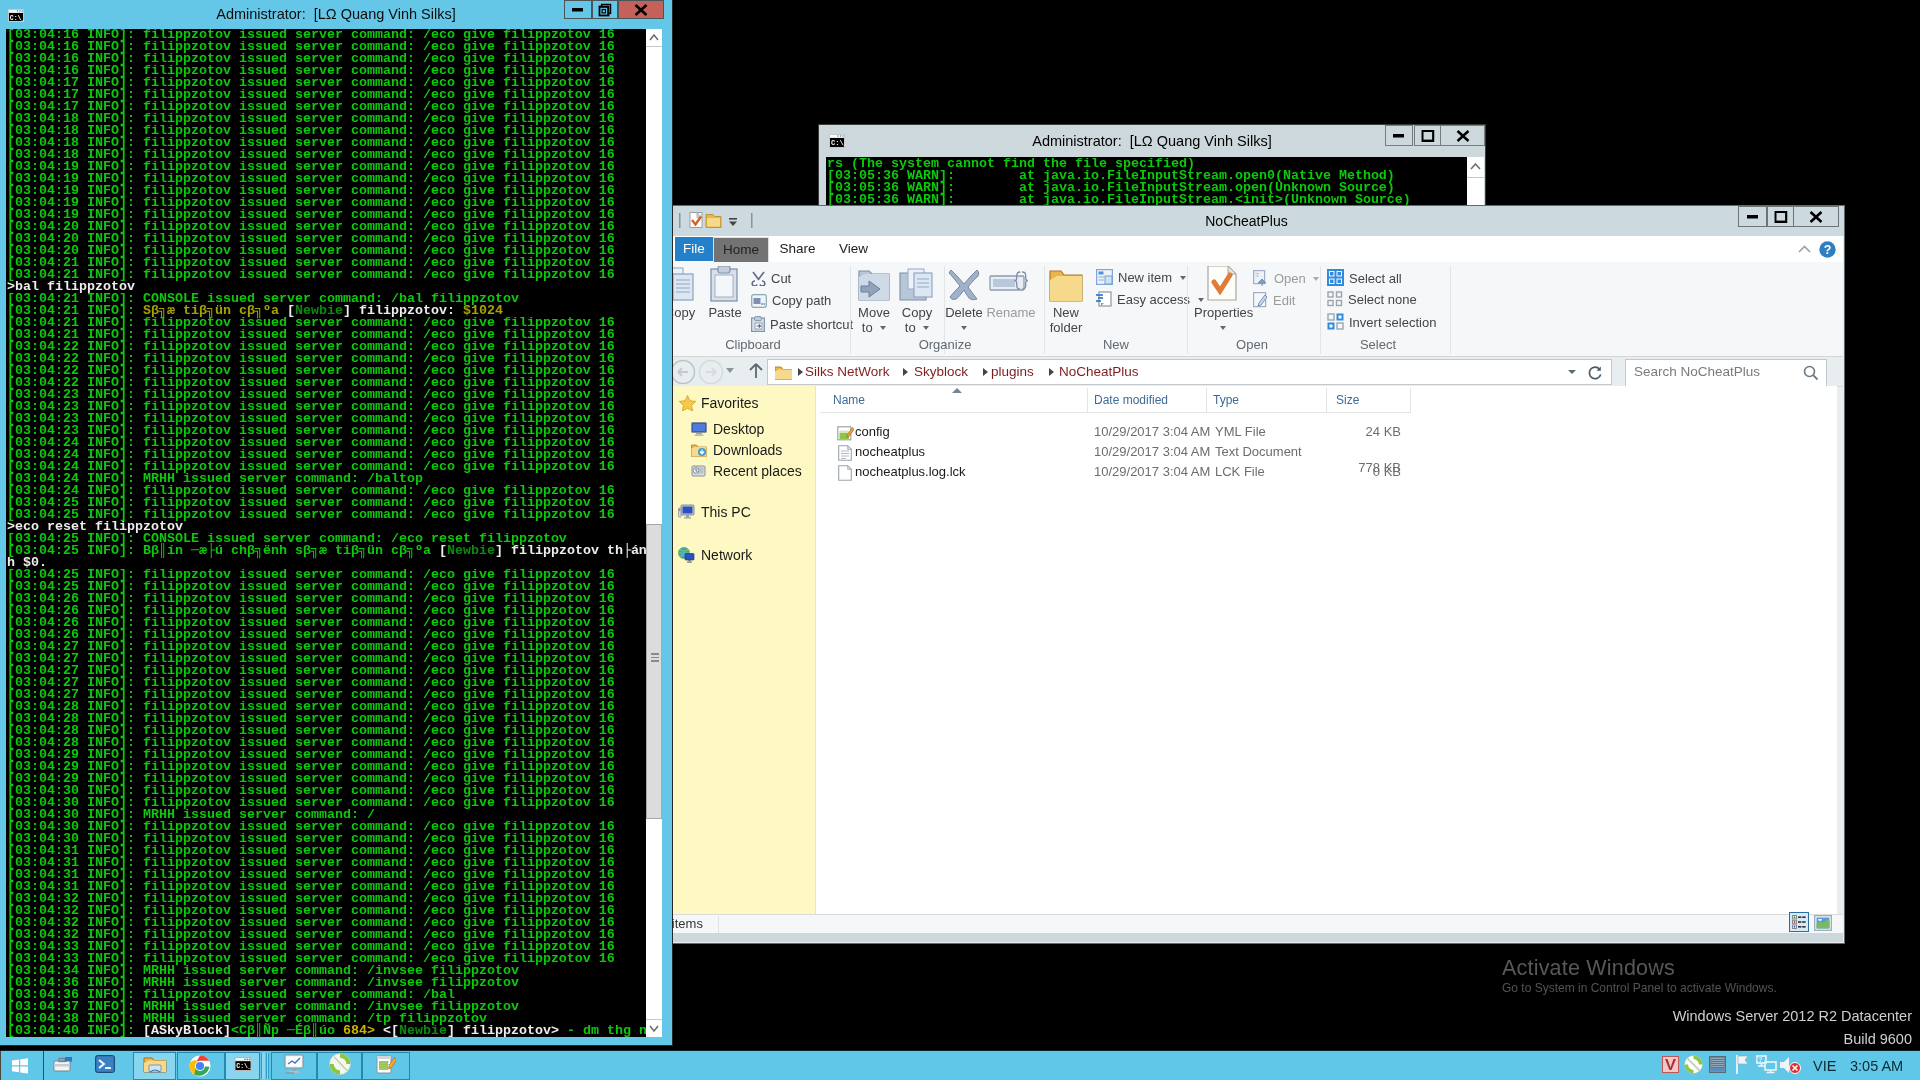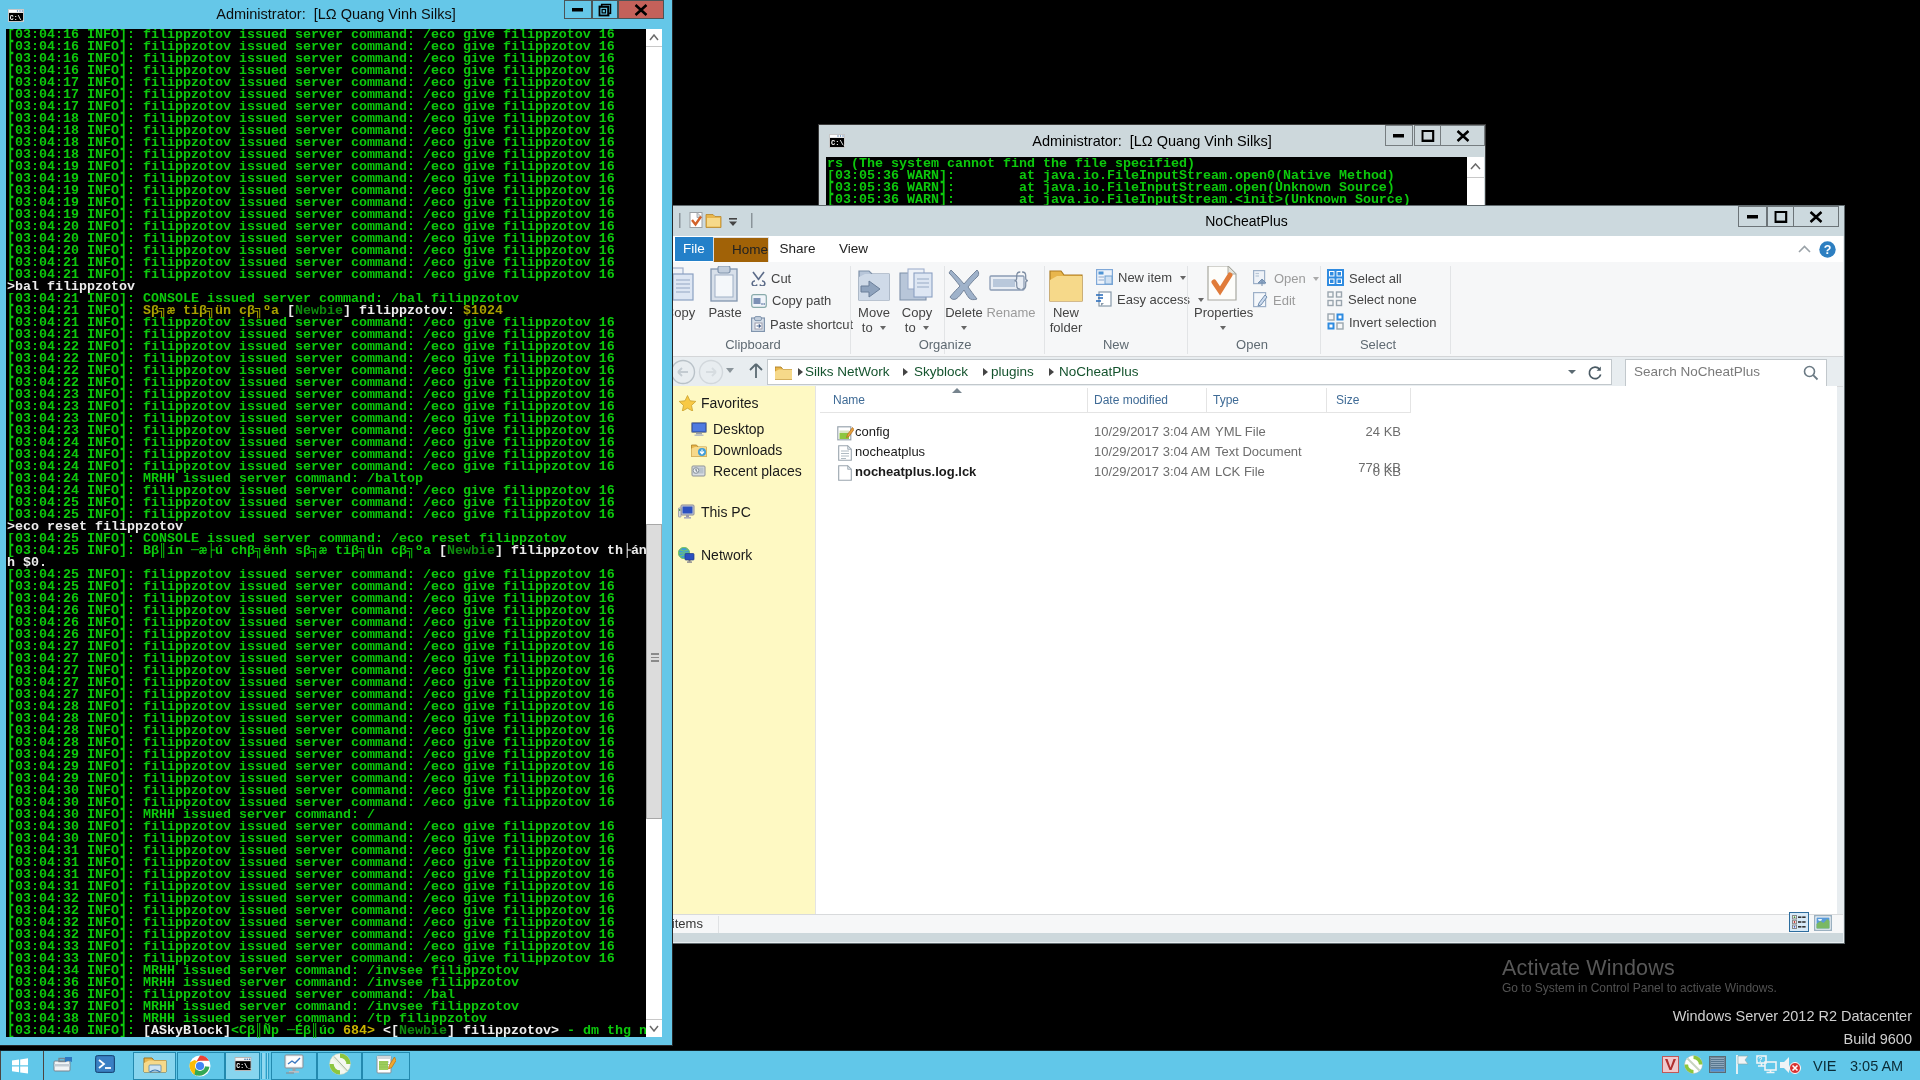--- a/index.html
+++ b/index.html
@@ -28,33 +28,33 @@
   #explorer { left:648px; top:205px; width:1197px; height:739px; background:#e8edf0; border:1px solid #606a6e; }
   .etitle { position:absolute; left:0; top:0; right:0; height:30px; background:#ccd9de; }
   .etitle .tt { position:absolute; left:0; right:0; top:7px; text-align:center; font-size:14px; color:#000; }
   .qat { position:absolute; left:24px; top:5px; }
   .ebtn { position:absolute; top:0; height:21px; border:1px solid #6c7478; background:#ccd9de; }
   .ebtn svg { position:absolute; left:50%; top:50%; transform:translate(-50%,-50%); }
 
   .tabsrow { position:absolute; left:1px; top:30px; right:1px; height:26px; background:#fff; }
   .ftab { position:absolute; left:25px; top:1px; width:38px; height:24px; background:#2380c9; color:#fff; font-size:13.5px; text-align:center; line-height:24px; }
   .tab { position:absolute; top:1px; height:25px; color:#222; font-size:13.5px; text-align:center; line-height:24px; }
-  .tab.active { background:#a16207; border:1px solid #dcdedf; border-bottom:none;text-align:right; }
+  .tab.active { background:#737373; border:1px solid #dcdedf; border-bottom:none; }
   .ribbon { position:absolute; left:1px; top:56px; right:1px; height:95px; background:#f6f7f8; border-bottom:1px solid #d4d6d8; }
   .rsep { position:absolute; top:4px; width:1px; height:88px; background:#e2e4e6; }
   .glabel { position:absolute; bottom:4px; font-size:13px; color:#5f6a72; width:120px; text-align:center; }
   .rbig { position:absolute; top:4px; width:54px; text-align:center; font-size:13px; color:#444; }
   .rsmall { position:absolute; font-size:13px; color:#444; white-space:nowrap; }
   .rsmall svg { vertical-align:-3px; margin-right:5px; }
   .dn { display:inline-block; width:0; height:0; border-left:3.5px solid transparent; border-right:3.5px solid transparent; border-top:4px solid #666; vertical-align:2px; margin-left:4px; }
   .dngray { border-top-color:#aaa; }
 
   .addrrow { position:absolute; left:1px; top:151px; right:1px; height:30px; background:#e8edf0; border-bottom:1px solid #d8dadc; }
   .navbtn { position:absolute; top:2px; color:#98a0a6; }
-  .crumbbar { position:absolute; left:117px; top:2px; width:845px; height:26px; background:#fff; border:1px solid #c2c8cc; font-size:13.5px; color:#14532d; }
+  .crumbbar { position:absolute; left:117px; top:2px; width:845px; height:26px; background:#fff; border:1px solid #c2c8cc; font-size:13.5px; color:#7f1d1d; }
   .carrow { width:0; height:0; border-top:4px solid transparent; border-bottom:4px solid transparent; border-left:5px solid #444; }
   .searchbox { position:absolute; left:975px; top:2px; width:202px; height:41px; background:#fff; border:1px solid #c2c8cc; font-size:13.5px; color:#7a7a7a; line-height:24px; padding-left:8px; }
 
   .mainarea { position:absolute; left:1px; top:180px; right:7px; bottom:28px; background:#fff; }
   .sidebar { position:absolute; left:0; top:0; width:166px; height:100%; background:#fef9c3; border-right:1px solid #e4e4e4; font-size:14px; color:#1a1a1a; }
   .sbitem { position:absolute; white-space:nowrap; }
   .filelist { position:absolute; left:166px; top:0; right:0; height:100%; font-size:13px; }
   .colhead { position:absolute; top:2px; height:24px; color:#3f6b96; font-size:12px; }
   .colline { position:absolute; top:2px; width:1px; height:24px; background:#e4e4e4; }
   .colbottom { position:absolute; top:26px; left:0px; height:1px; background:#e4e4e4; }
@@ -468,21 +468,21 @@
         <div class="colline" style="left:594px;"></div>
         <div class="colbottom" style="left:4px;width:591px;"></div>
         <div class="frow" style="left:39px;top:36px;">config</div>
         <div class="frow fgray" style="left:278px;top:36px;">10/29/2017 3:04 AM</div>
         <div class="frow fgray" style="left:399px;top:36px;">YML File</div>
         <div class="frow fgray" style="left:537px;top:36px;width:48px;text-align:right;">24 KB</div>
         <div class="frow" style="left:39px;top:56px;">nocheatplus</div>
         <div class="frow fgray" style="left:278px;top:56px;">10/29/2017 3:04 AM</div>
         <div class="frow fgray" style="left:399px;top:56px;">Text Document</div>
         <div class="frow fgray" style="left:537px;top:72px;width:48px;text-align:right;">778 KB</div>
-        <div class="frow" style="left:39px;top:76px;font-weight:bold;">nocheatplus.log.lck</div>
+        <div class="frow" style="left:39px;top:76px;">nocheatplus.log.lck</div>
         <div class="frow fgray" style="left:278px;top:76px;">10/29/2017 3:04 AM</div>
         <div class="frow fgray" style="left:399px;top:76px;">LCK File</div>
         <div class="frow fgray" style="left:537px;top:76px;width:48px;text-align:right;">0 KB</div>
         <svg style="position:absolute;left:21px;top:40px;" width="17" height="15">
             <rect x="0.8" y="0.8" width="13" height="13" fill="#fff" stroke="#9aa5ae" stroke-width="1.2"></rect>
             <rect x="2.5" y="7" width="9.5" height="6" fill="#8dc63f"></rect>
             <rect x="2.5" y="4.5" width="9.5" height="2.5" fill="#d8e4c0"></rect>
             <path d="M10,1 l5,4 -7,9" stroke="#e07b39" stroke-width="0" fill="none"></path>
             <path d="M15.5,1.5 l-5,7 -1,3 2.7,-1.2 4.8,-6.8 z" fill="#e8a03c" stroke="#b06a1a" stroke-width="0.7"></path>
           </svg>

